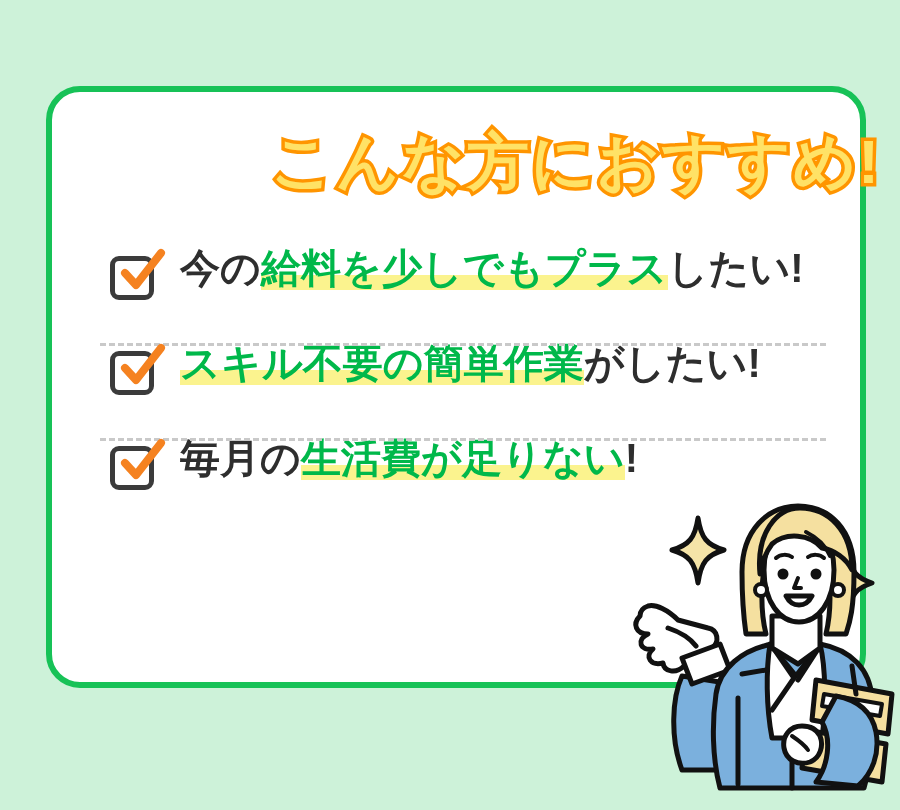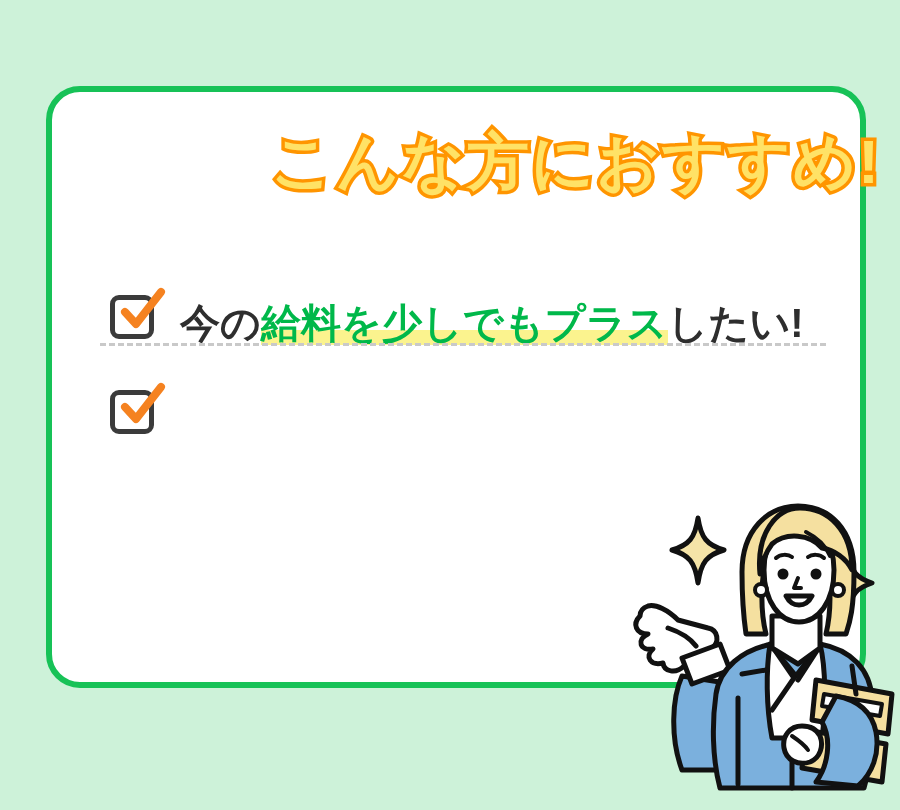--- a/index.html
+++ b/index.html
@@ -43,21 +43,21 @@
   
   .list{
     position:absolute;
     left:108px; top:248px;
     width:700px;
   }
   .row{
     position:relative;
     height:95px;
     display:flex;
-    align-items:flex-end;
+    align-items:flex-start;
   }
   .row + .row .sep{ display:block; }
 
   .sep{
     position:absolute;
     left:-8px; right:-18px; top:0;
     height:0;
     border-top:3px dashed #c9c9c9;
   }
 
@@ -126,23 +126,34 @@
     </div>
 
     <div class="row">
       <div class="sep"></div>
       <div class="chk">
         <div class="box"></div>
         <svg class="tick" viewBox="0 0 54 54">
           <path d="M11 27 L22 39 L47 7" fill="none" stroke="#f58220" stroke-width="8" stroke-linecap="round" stroke-linejoin="round"></path>
         </svg>
       </div>
+      <div class="text"><span></span><span class="hl">スキル不要の簡単作業</span><span>がしたい!</span></div>
     </div>
 
 
+    <div class="row">
+      <div class="sep"></div>
+      <div class="chk">
+        <div class="box"></div>
+        <svg class="tick" viewBox="0 0 54 54">
+          <path d="M11 27 L22 39 L47 7" fill="none" stroke="#f58220" stroke-width="8" stroke-linecap="round" stroke-linejoin="round"></path>
+        </svg>
+      </div>
+      <div class="text"><span>毎月の</span><span class="hl">生活費が足りない</span><span>!</span></div>
+    </div>
 
   </div>
 
   <div class="illus">
     <svg viewBox="0 0 290 312" xmlns="http://www.w3.org/2000/svg">
       <g stroke="#111" stroke-width="5" stroke-linejoin="round" stroke-linecap="round">
 
         <path d="M78 20 C81 40 87 47 104 52 C87 57 81 64 78 85 C75 64 69 57 52 52 C69 47 75 40 78 20 Z" fill="#f5e4a8"></path>
 
         <path d="M228 56 C231 74 237 80 252 85 C237 90 231 96 228 114 C225 96 219 90 204 85 C219 80 225 74 228 56 Z" fill="#f5e4a8"></path>

